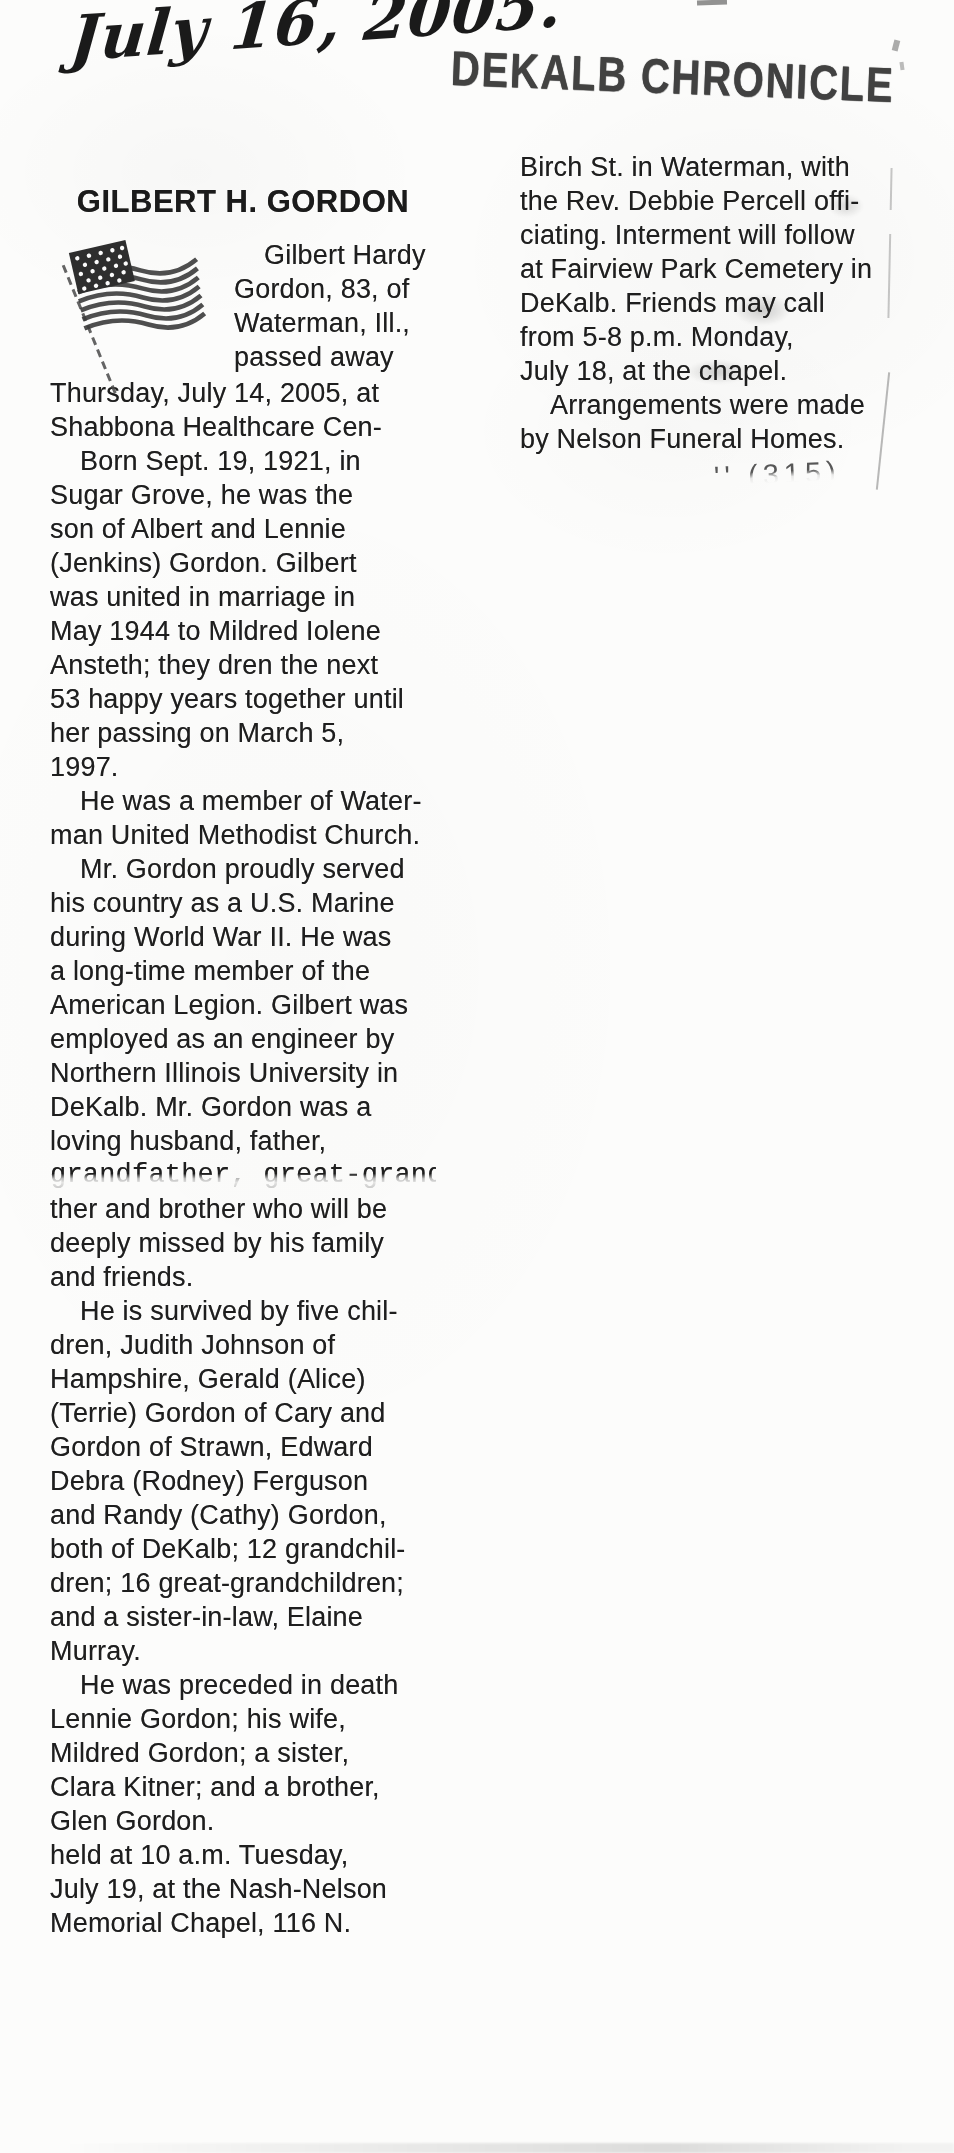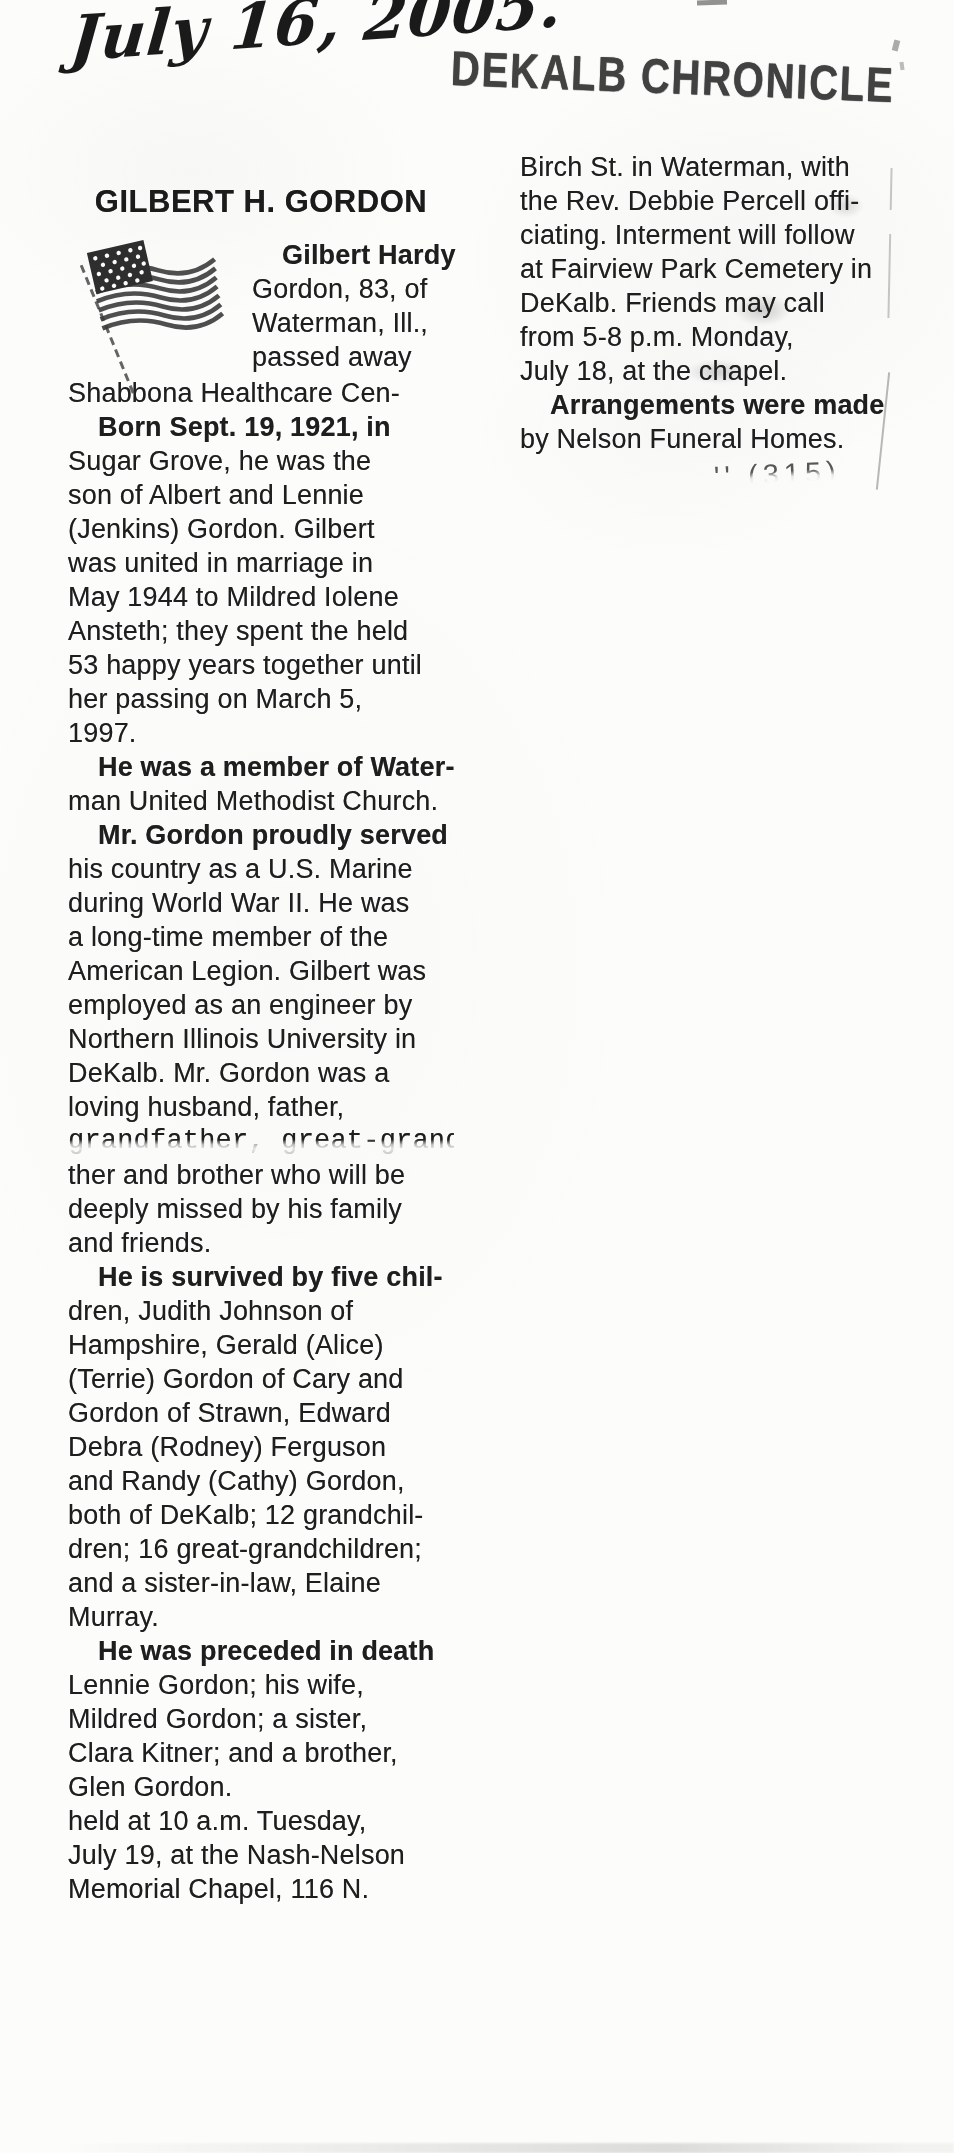--- a/index.html
+++ b/index.html
@@ -25,40 +25,40 @@
 
   
   .stamp {
     position:absolute; left:452px; top:40px;
     font-weight:bold; font-size:49px; color:#343434; letter-spacing:2px;
     transform:rotate(2.2deg) scale(0.82,1); transform-origin:left top;
     text-shadow:0 0 1px rgba(45,45,45,0.85), 0.6px 0.6px 0 rgba(45,45,45,0.35);
     opacity:0.93; white-space:nowrap;
   }
 
-  .left-col  { position:absolute; left:68px;  top:184px; width:386px; }
+  .left-col  { position:absolute; left:50px;  top:184px; width:386px; }
   .right-col { position:absolute; left:520px; top:150px; width:392px; }
 
   .title {
     margin:0 0 18px 0; text-align:center;
     font-size:31px; font-weight:bold; letter-spacing:0.5px; color:#1b1b1b;
     text-shadow:0 0 0.6px rgba(0,0,0,0.6); white-space:nowrap;
   }
 
   .intro-row { display:flex; align-items:flex-start; min-height:138px; }
   .flag-wrap { flex:0 0 184px; width:184px; height:132px; position:relative; }
   .flag-wrap svg { position:absolute; left:-2px; top:-4px; overflow:visible; }
   .stripe { fill:none; stroke:#3b3b3b; stroke-width:4.6; opacity:0.9; }
   .beside-lines { flex:1 1 auto; }
 
   .line {
     white-space:pre; font-size:27px; line-height:34px; color:#1e1e1e;
     letter-spacing:0.2px; text-shadow:0 0 0.6px rgba(30,30,30,0.55);
   }
-  .indent { padding-left:30px;font-weight:bold; }
+  .indent { padding-left:30px; }
   .faded {
     -webkit-mask-image:linear-gradient(to bottom,#000 46%,rgba(0,0,0,0.30) 60%,rgba(0,0,0,0.10) 72%,rgba(0,0,0,0.30) 100%);
             mask-image:linear-gradient(to bottom,#000 46%,rgba(0,0,0,0.30) 60%,rgba(0,0,0,0.10) 72%,rgba(0,0,0,0.30) 100%);
             font-family:Liberation Mono, monospace;
   }
   .paragraph { margin:0; }
 
   
   .fragment {
     position:absolute; left:714px; top:458px;
@@ -143,31 +143,32 @@
       </div>
       <div class="beside-lines" id="beside-flag-lines">
           <div class="line indent">Gilbert Hardy</div>
           <div class="line">Gordon, 83, of</div>
           <div class="line">Waterman, Ill.,</div>
           <div class="line">passed away</div>
         </div>
     </div>
 
     <div id="intro-full-lines">
+        <div class="line">Thursday, July 14, 2005, at</div>
         <div class="line">Shabbona Healthcare Cen-</div>
       </div>
     <div id="left-paragraphs">
         <div class="paragraph">
           <div class="line indent">Born Sept. 19, 1921, in</div>
           <div class="line">Sugar Grove, he was the</div>
           <div class="line">son of Albert and Lennie</div>
           <div class="line">(Jenkins) Gordon. Gilbert</div>
           <div class="line">was united in marriage in</div>
           <div class="line">May 1944 to Mildred Iolene</div>
-          <div class="line">Ansteth; they spent the held</div>
+          <div class="line">Ansteth; they dren the next</div>
           <div class="line">53 happy years together until</div>
           <div class="line">her passing on March 5,</div>
           <div class="line">1997.</div>
         </div>
         <div class="paragraph">
           <div class="line indent">He was a member of Water-</div>
           <div class="line">man United Methodist Church.</div>
         </div>
         <div class="paragraph">
           <div class="line indent">Mr. Gordon proudly served</div>

